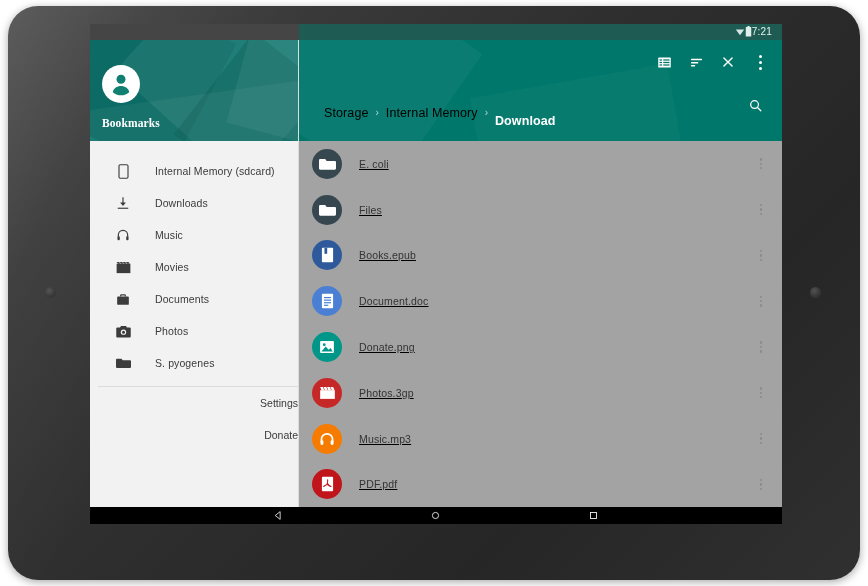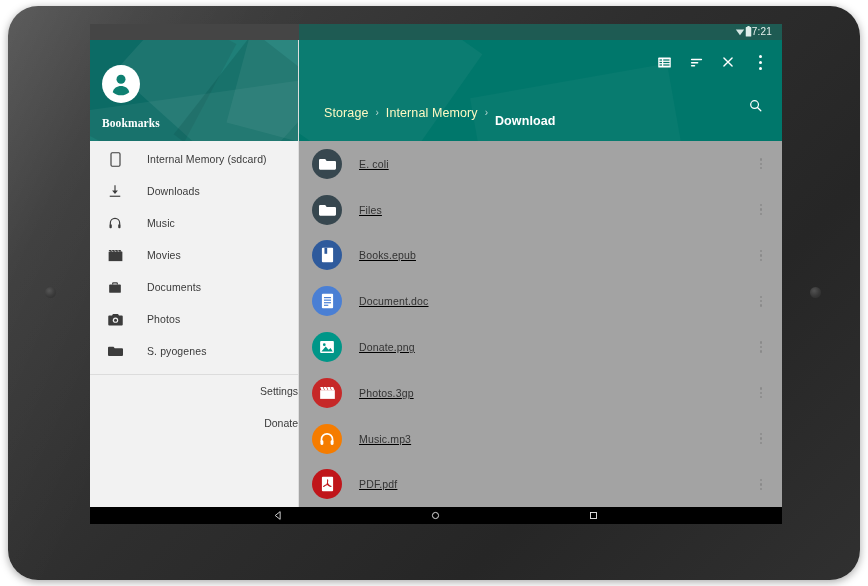--- a/index.html
+++ b/index.html
@@ -160,21 +160,22 @@
     position: absolute;
     left: 12px; top: 77px;
     color: #ffffff;
     font-size: 11.5px;
     font-weight: bold;
     letter-spacing: 0.1px;
   }
 
   #drawer-list {
     position: relative;
-    padding-top: 2px;
+    padding-top: 14px;
+    margin-left: 8px;
   }
   .drawer-item {
     display: flex;
     align-items: center;
     height: 32px;
     padding-left: 14px;
     cursor: pointer;
   }
   .drawer-item .d-icon {
     width: 22px;
@@ -253,21 +254,21 @@
   }
   #breadcrumb {
     position: absolute;
     left: 25px; top: 57px;
     display: flex;
     align-items: center;
     gap: 7px;
   }
   .crumb {
     font-size: 12.5px;
-    color: #fef9c3;
+    color: #000000;
     cursor: pointer;
     letter-spacing: 0.1px;
   }
   .crumb.current {
     color: #ffffff;
     font-weight: bold;
     margin-top: 17px;
   }
   .crumb-sep {
     font-size: 10px;

